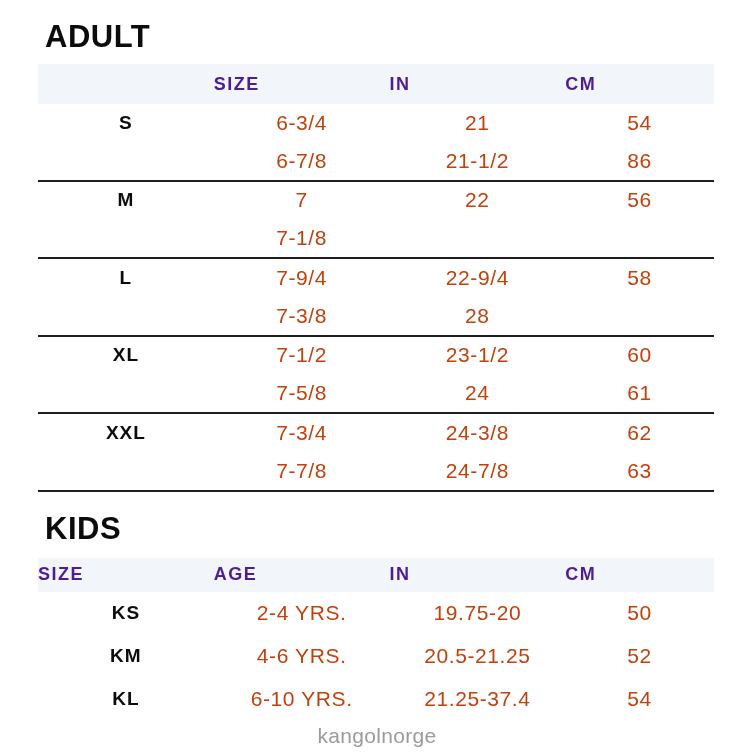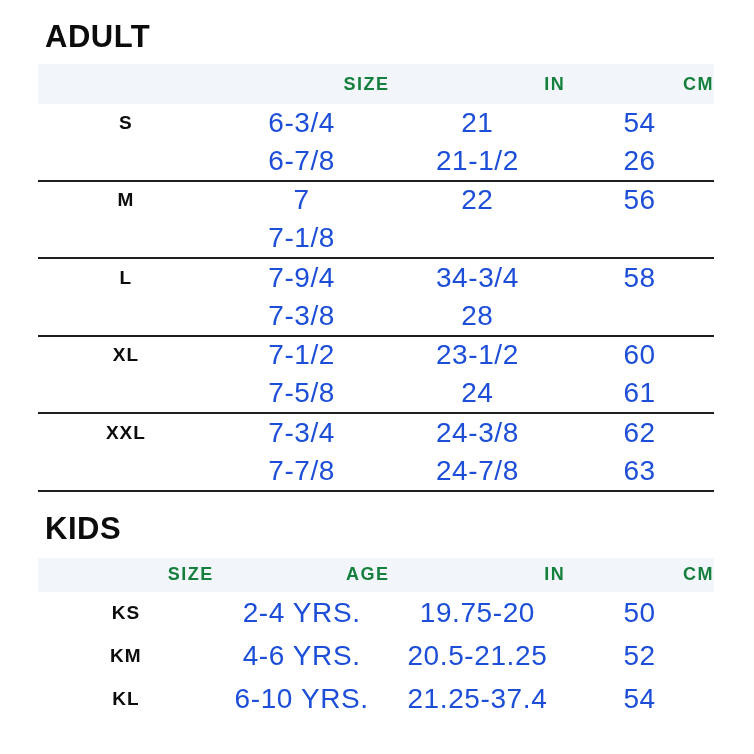--- a/index.html
+++ b/index.html
@@ -26,40 +26,40 @@
   .adult-table { margin-top: 12px; }
   .thead {
     background: #f2f5f9;
     height: 40px;
     display: grid;
     grid-template-columns: 26% 26% 26% 22%;
     align-items: center;
   }
   .kids-table .thead { height: 34px; }
   .th {
-    text-align: right;
+    text-align: left;
     font-size: 18px;
     font-weight: 700;
     letter-spacing: 1.5px;
-    color: #15803d;
+    color: #4c1d95;
   }
   .group { border-bottom: 2.5px solid #1d1d1d; }
   .row {
     height: 37.75px;
     display: grid;
     grid-template-columns: 26% 26% 26% 22%;
     align-items: center;
   }
   .kids-table .row { height: 43px; }
   .cell {
     text-align: center;
-    font-size: 28px;
+    font-size: 21px;
     font-weight: 400;
     letter-spacing: 0.6px;
-    color: #1d4ed8;
+    color: #c2410c;
   }
   .label {
     font-size: 19px;
     font-weight: 700;
     letter-spacing: 1px;
     color: #0c0c0c;
   }
   .kids-title { margin-top: 21px; }
   .kids-table { margin-top: 14px; }
   .watermark {
@@ -89,42 +89,42 @@
       <div class="row">
         <div class="cell label">S</div>
         <div class="cell">6-3/4</div>
         <div class="cell">21</div>
         <div class="cell">54</div>
       </div>
       <div class="row">
         <div class="cell label"></div>
         <div class="cell">6-7/8</div>
         <div class="cell">21-1/2</div>
-        <div class="cell">26</div>
+        <div class="cell">86</div>
       </div>
     </div>
 
     <div class="group">
       <div class="row">
         <div class="cell label">M</div>
         <div class="cell">7</div>
         <div class="cell">22</div>
         <div class="cell">56</div>
       </div>
       <div class="row">
         <div class="cell label"></div>
         <div class="cell">7-1/8</div>
       </div>
     </div>
 
     <div class="group">
       <div class="row">
         <div class="cell label">L</div>
         <div class="cell">7-9/4</div>
-        <div class="cell">34-3/4</div>
+        <div class="cell">22-9/4</div>
         <div class="cell">58</div>
       </div>
       <div class="row">
         <div class="cell label"></div>
         <div class="cell">7-3/8</div>
         <div class="cell">28</div>
       </div>
     </div>
 
     <div class="group">
@@ -181,14 +181,15 @@
       <div class="cell">52</div>
     </div>
     <div class="row">
       <div class="cell label">KL</div>
       <div class="cell">6-10 YRS.</div>
       <div class="cell">21.25-37.4</div>
       <div class="cell">54</div>
     </div>
   </div>
 
+  <div class="watermark">kangolnorge</div>
 
 </div>
 
 </body></html>

